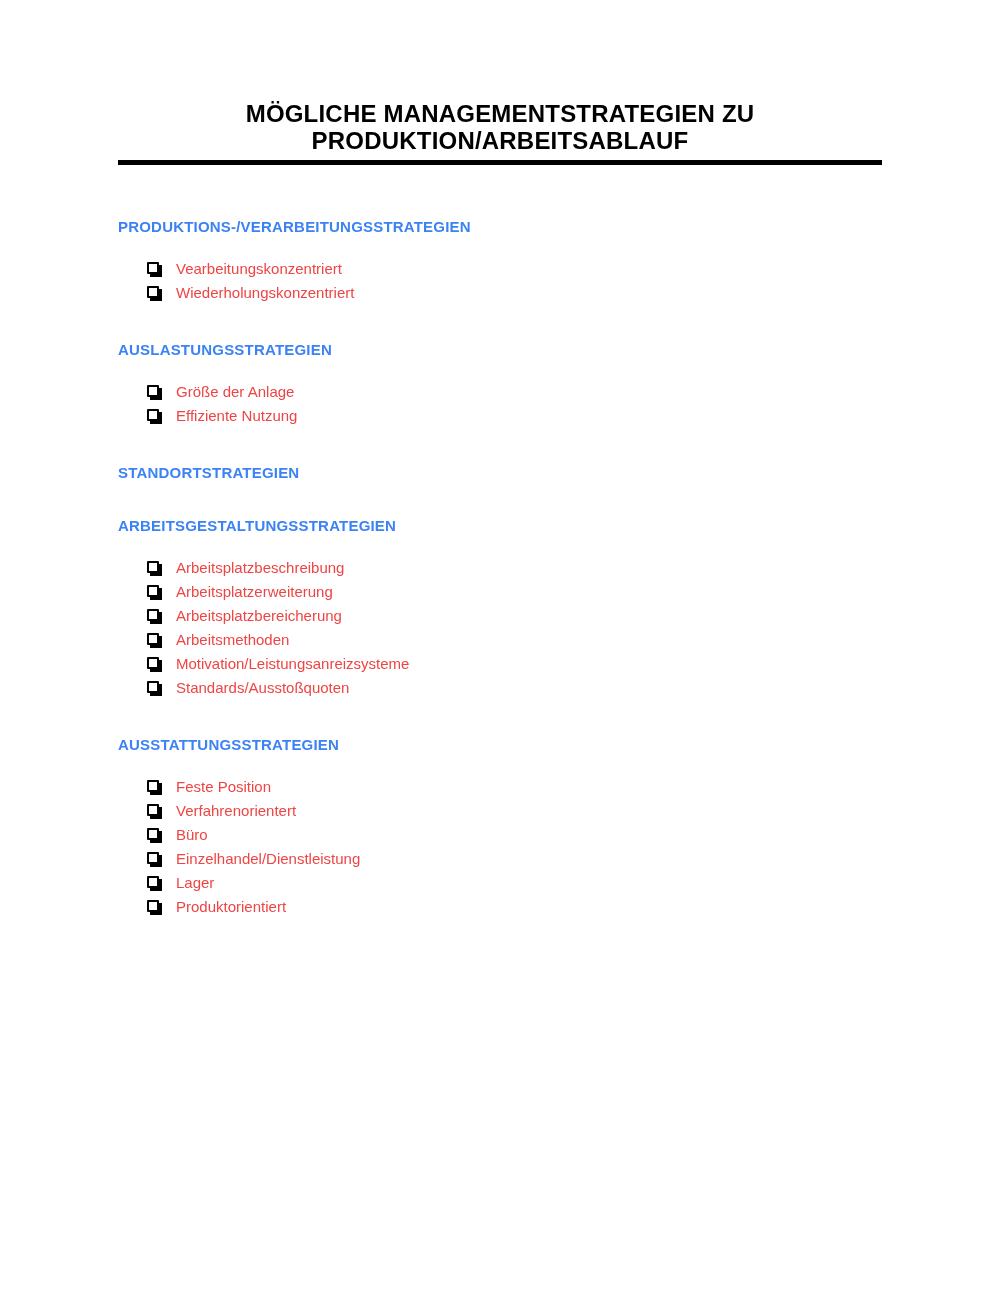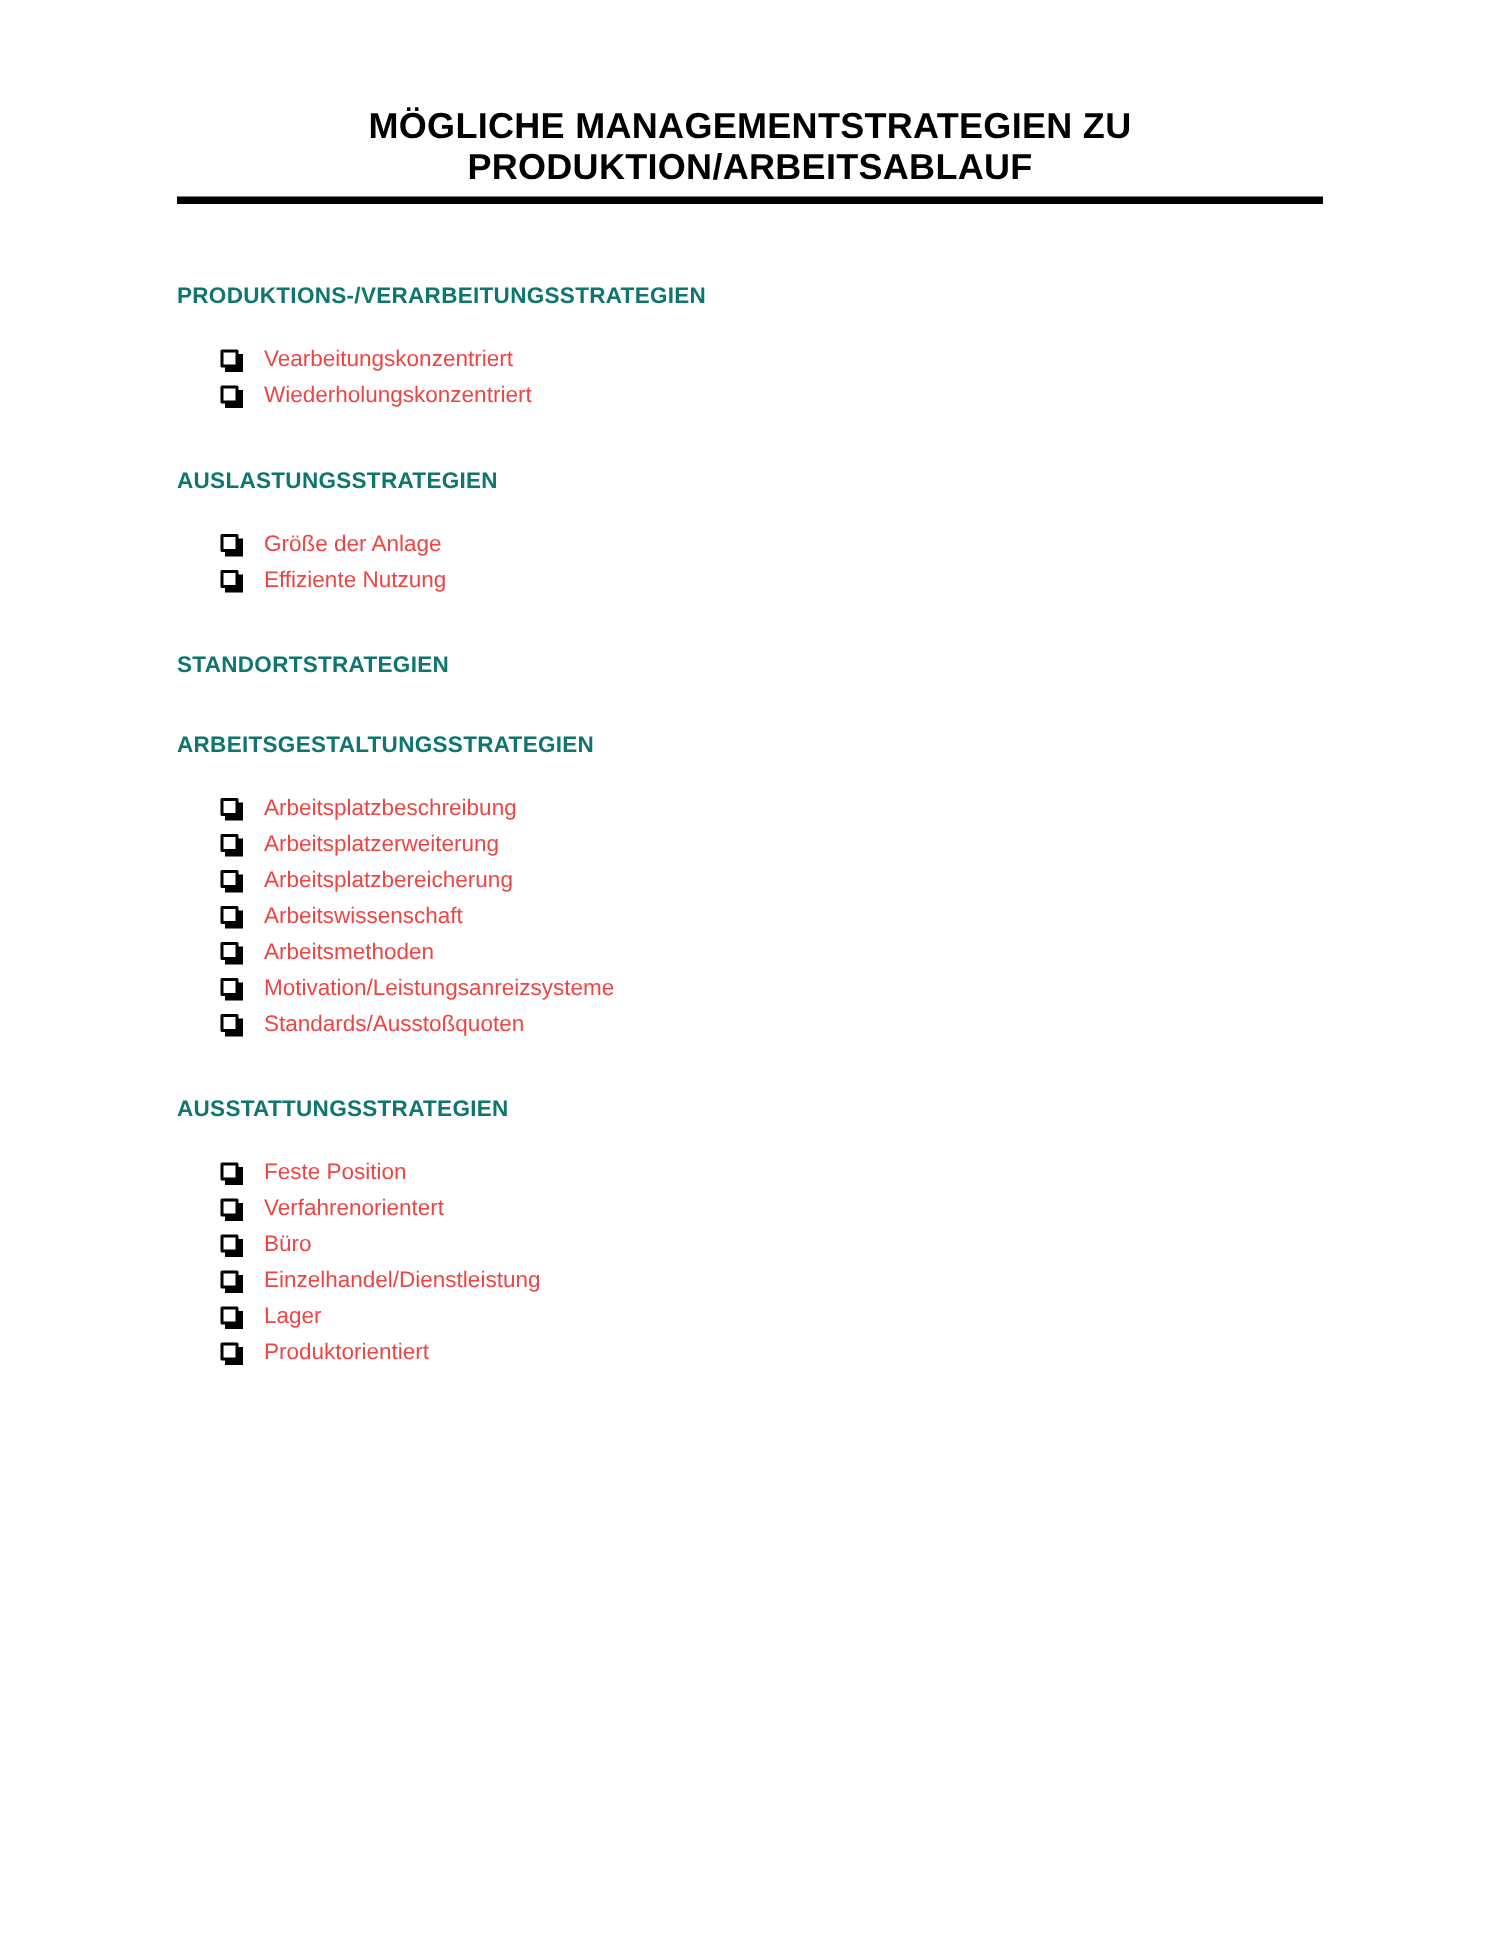--- a/index.html
+++ b/index.html
@@ -11,21 +11,21 @@
     color: #000000;
     overflow: hidden;
     position: relative;
   }
   .page {
     width: 1000px;
     height: 1290px;
     background: #ffffff;
   }
   .title-wrap {
-    padding-top: 71px;
+    padding-top: 100px;
     text-align: center;
   }
   .title-line {
     font-size: 24px;
     font-weight: 700;
     line-height: 27px;
     letter-spacing: 0.2px;
     color: #000000;
   }
   .title-rule {
@@ -39,21 +39,21 @@
     margin-left: 118px;
     margin-right: 118px;
   }
   .section { margin-top: 36px; }
   .section:first-child { margin-top: 53px; }
   .section-heading {
     font-size: 15px;
     font-weight: 700;
     line-height: 17px;
     letter-spacing: 0.2px;
-    color: #0f766e;
+    color: #3b82f6;
   }
   .items { margin-top: 22px; }
   .item {
     height: 24px;
     display: flex;
     align-items: center;
     font-size: 15px;
     line-height: 24px;
     color: #ef4444;
   }
@@ -163,27 +163,20 @@
   </div>
 
   <div class="item">
     <span class="checkbox">
       <span class="shadow"></span>
       <span class="box"></span>
     </span>
     <span class="item-label">Arbeitsplatzbereicherung</span>
   </div>
 
-  <div class="item">
-    <span class="checkbox">
-      <span class="shadow"></span>
-      <span class="box"></span>
-    </span>
-    <span class="item-label">Arbeitswissenschaft</span>
-  </div>
 
   <div class="item">
     <span class="checkbox">
       <span class="shadow"></span>
       <span class="box"></span>
     </span>
     <span class="item-label">Arbeitsmethoden</span>
   </div>
 
   <div class="item">

